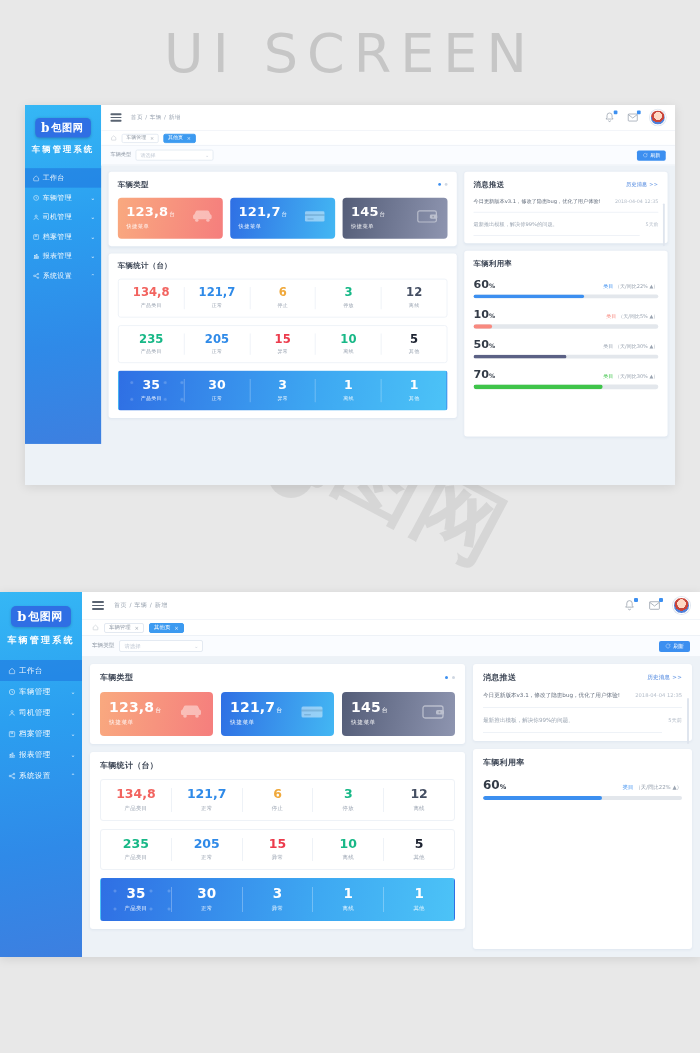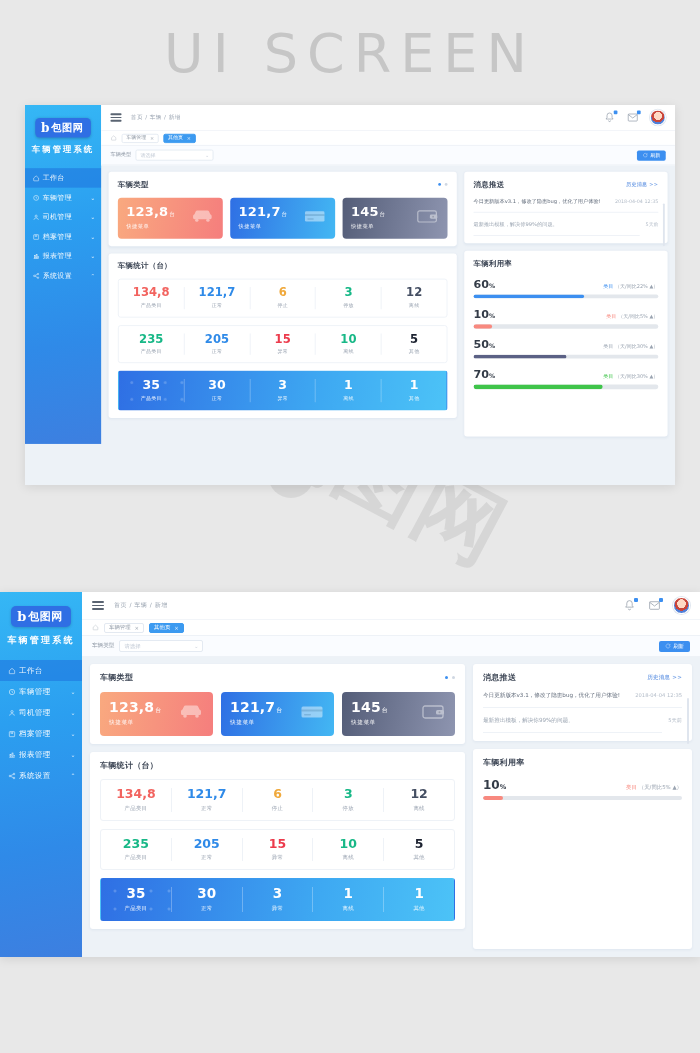--- a/index.html
+++ b/index.html
@@ -821,25 +821,25 @@
           <div class="msg-scroll"></div>
         </div>
 
         <div class="panel" style="flex:1 1 auto;">
           <div class="panel-title">
             <span>车辆利用率</span>
           </div>
           <div class="prg-host">
                 <div class="prg">
                   <div class="prg-head">
-                    <div class="prg-pct">10<span class="s">%</span></div>
-                    <div class="prg-right"><span class="cat" style="color: rgb(248, 137, 127);">类目</span><span>（天/同比5% ▲）</span></div>
+                    <div class="prg-pct">60<span class="s">%</span></div>
+                    <div class="prg-right"><span class="cat" style="color: rgb(60, 143, 240);">类目</span><span>（天/同比22% ▲）</span></div>
                   </div>
                   <div class="prg-track">
-                    <div class="prg-fill" style="width: 10%; background: rgb(248, 137, 127);"></div>
+                    <div class="prg-fill" style="width: 60%; background: rgb(60, 143, 240);"></div>
                   </div>
                 </div>
               </div>
         </div>
 
       </div>
     </div>
   </div>
 </div>
 </div>

